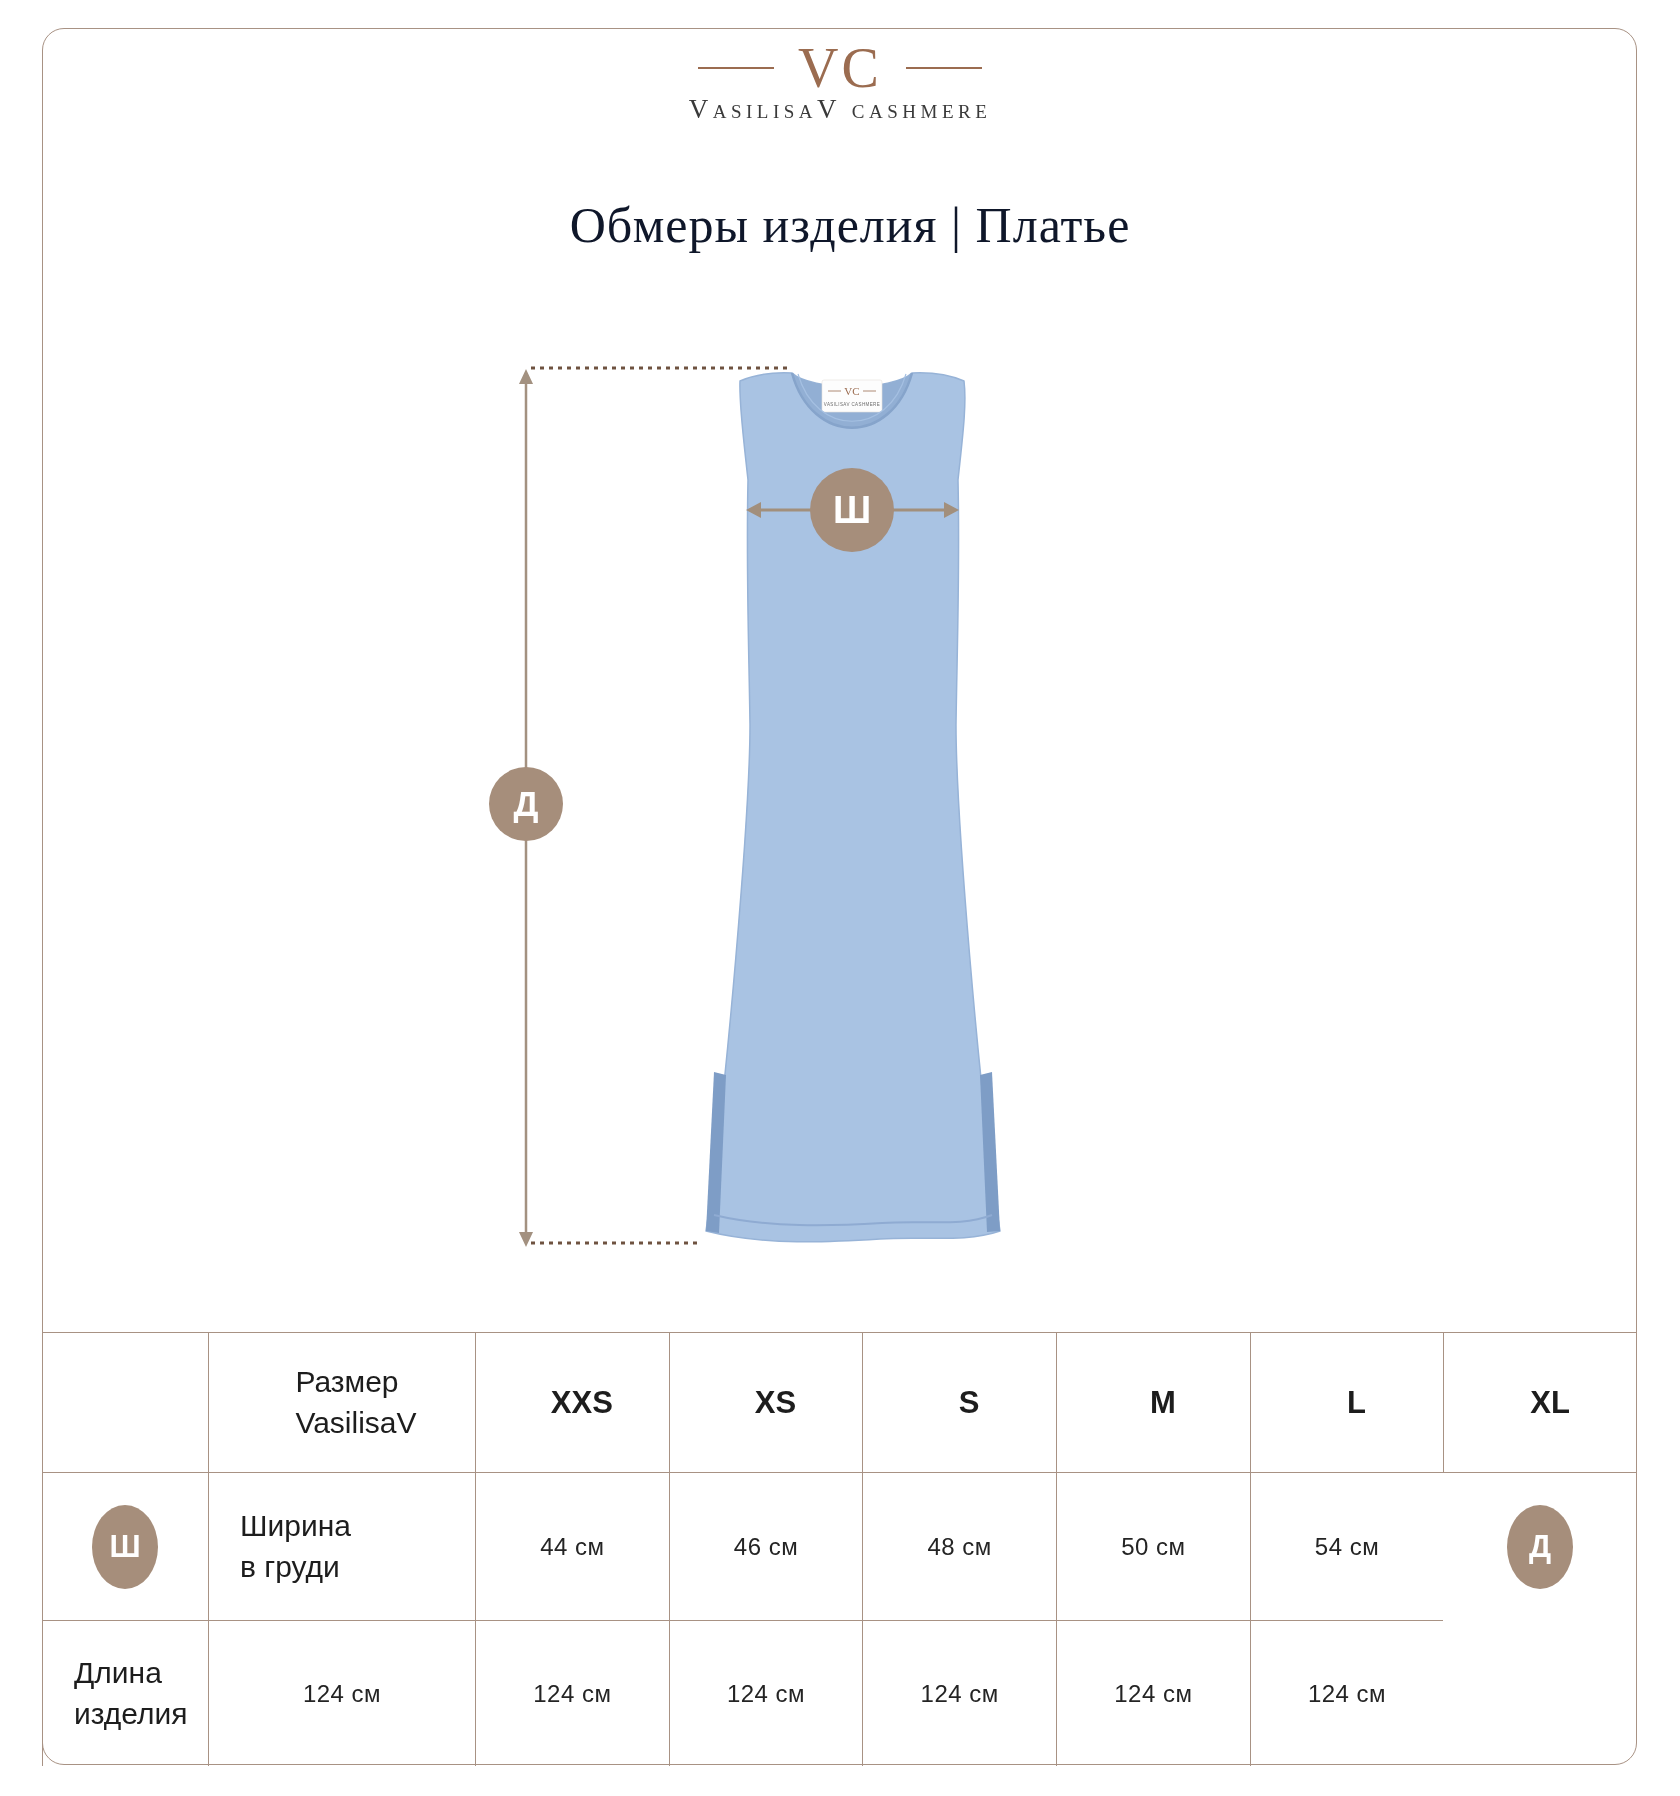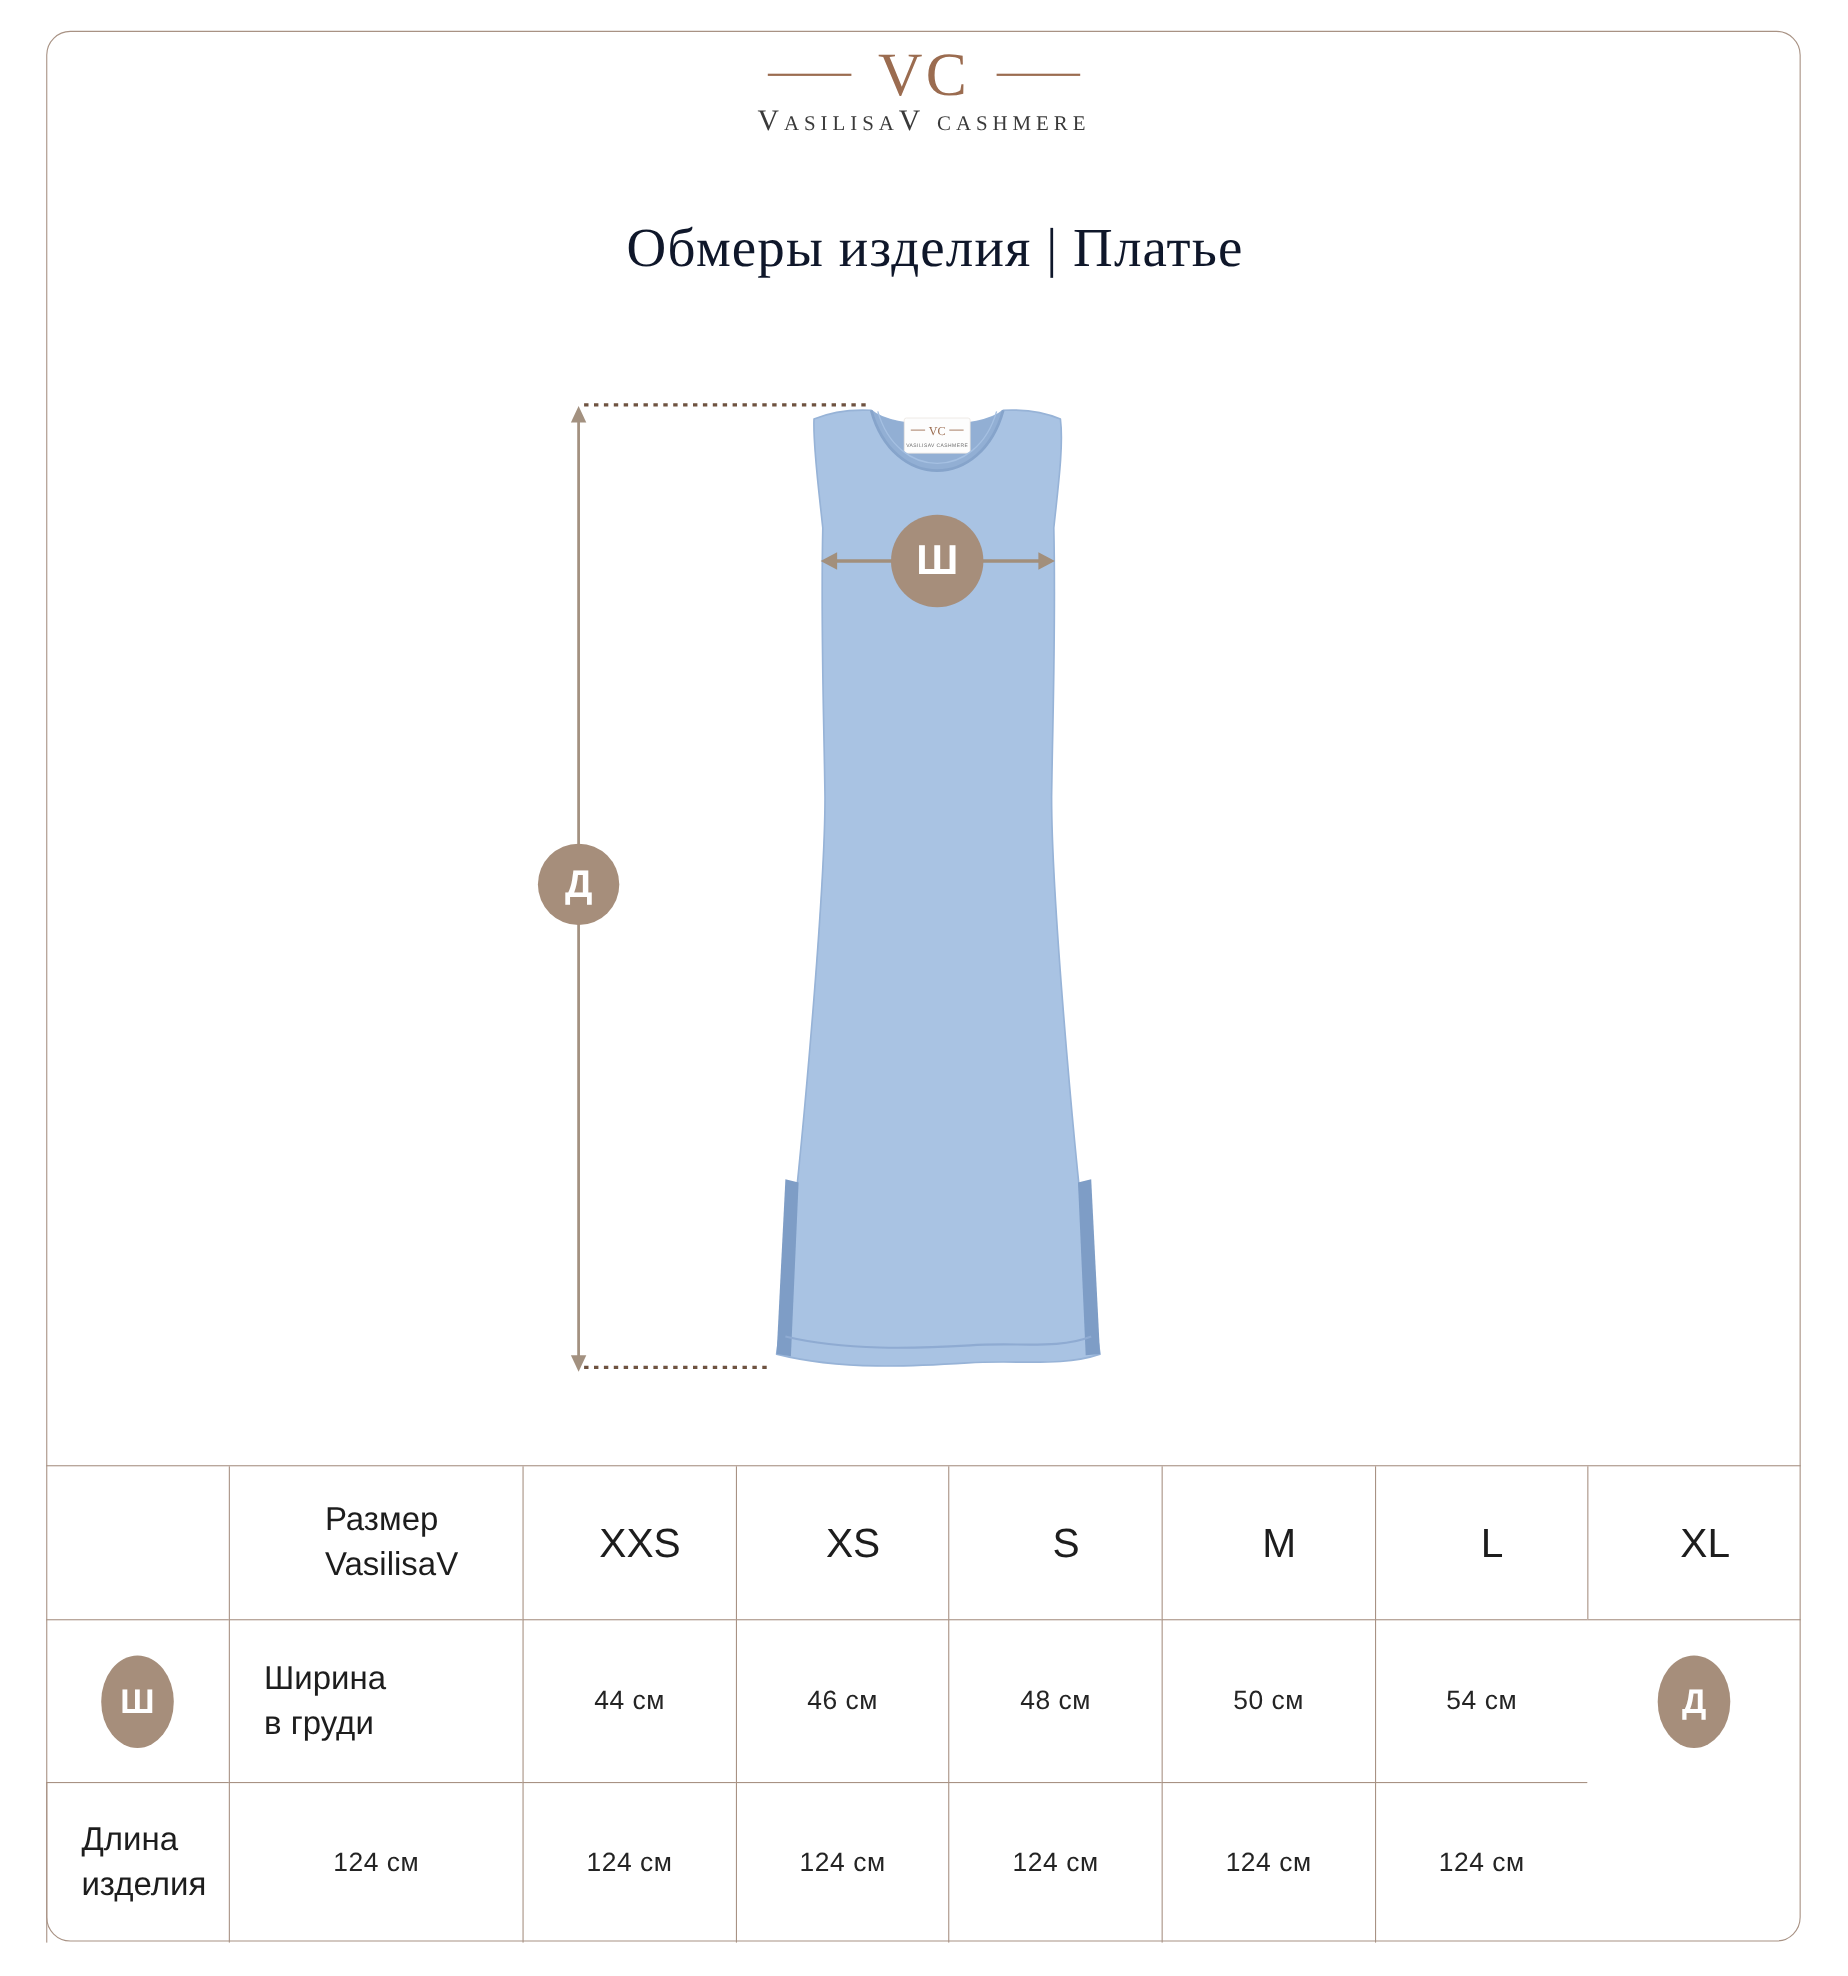--- a/index.html
+++ b/index.html
@@ -56,21 +56,21 @@
     grid-template-columns:166px 267px repeat(6,1fr);
     grid-template-rows:139px 148px 146px;
     border-top:1px solid var(--line);
     font-size:30px;
   }
   .cell{display:flex;align-items:center;justify-content:center;box-sizing:border-box;}
   .cell.bl{border-left:1px solid var(--line);}
   .cell.bt{border-top:1px solid var(--line);}
   .cell.label{justify-content:flex-start;padding-left:31px;font-weight:normal;line-height:1.35;}
   .cell.header-label{justify-content:center;padding-left:28px;font-weight:400;line-height:1.35;}
-  .cell.size{font-weight:normal;font-size:37px;padding-left:19px;}
+  .cell.size{font-weight:bold;font-size:31px;padding-left:19px;}
   .cell.val{font-weight:normal;font-size:24px;color:#242424;letter-spacing:.5px;}
   .tbadge{
     width:66px;height:84px;border-radius:50%;background:var(--taupe);
     display:flex;align-items:center;justify-content:center;
     color:#fff;font-weight:bold;font-size:31px;
   }
 </style>
 </head>
 <body>
 

